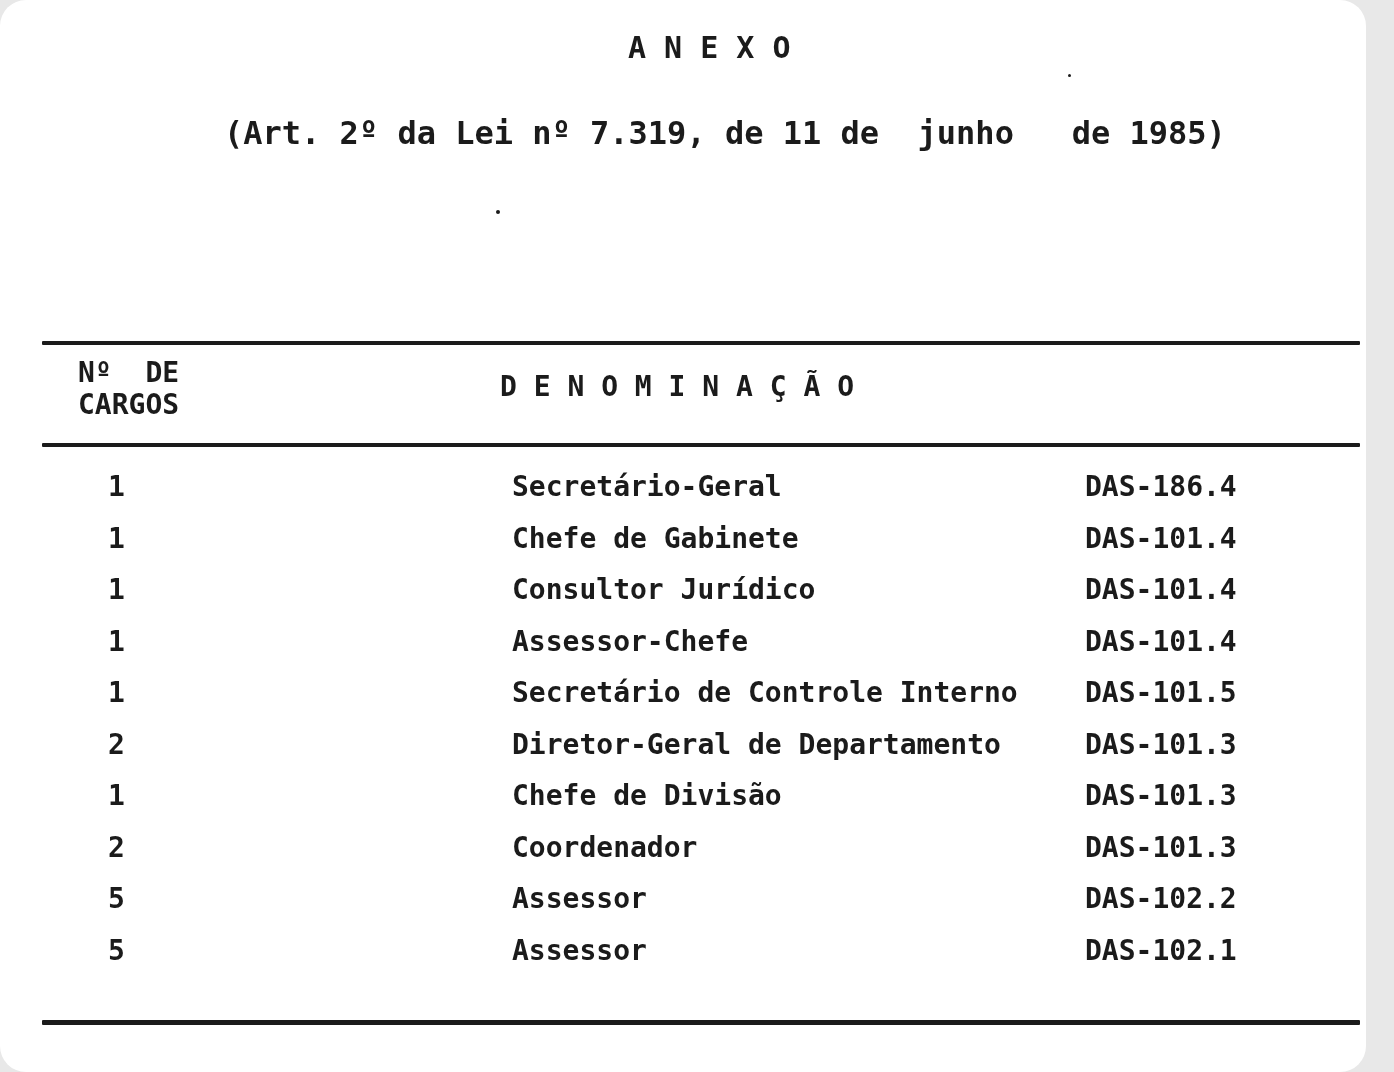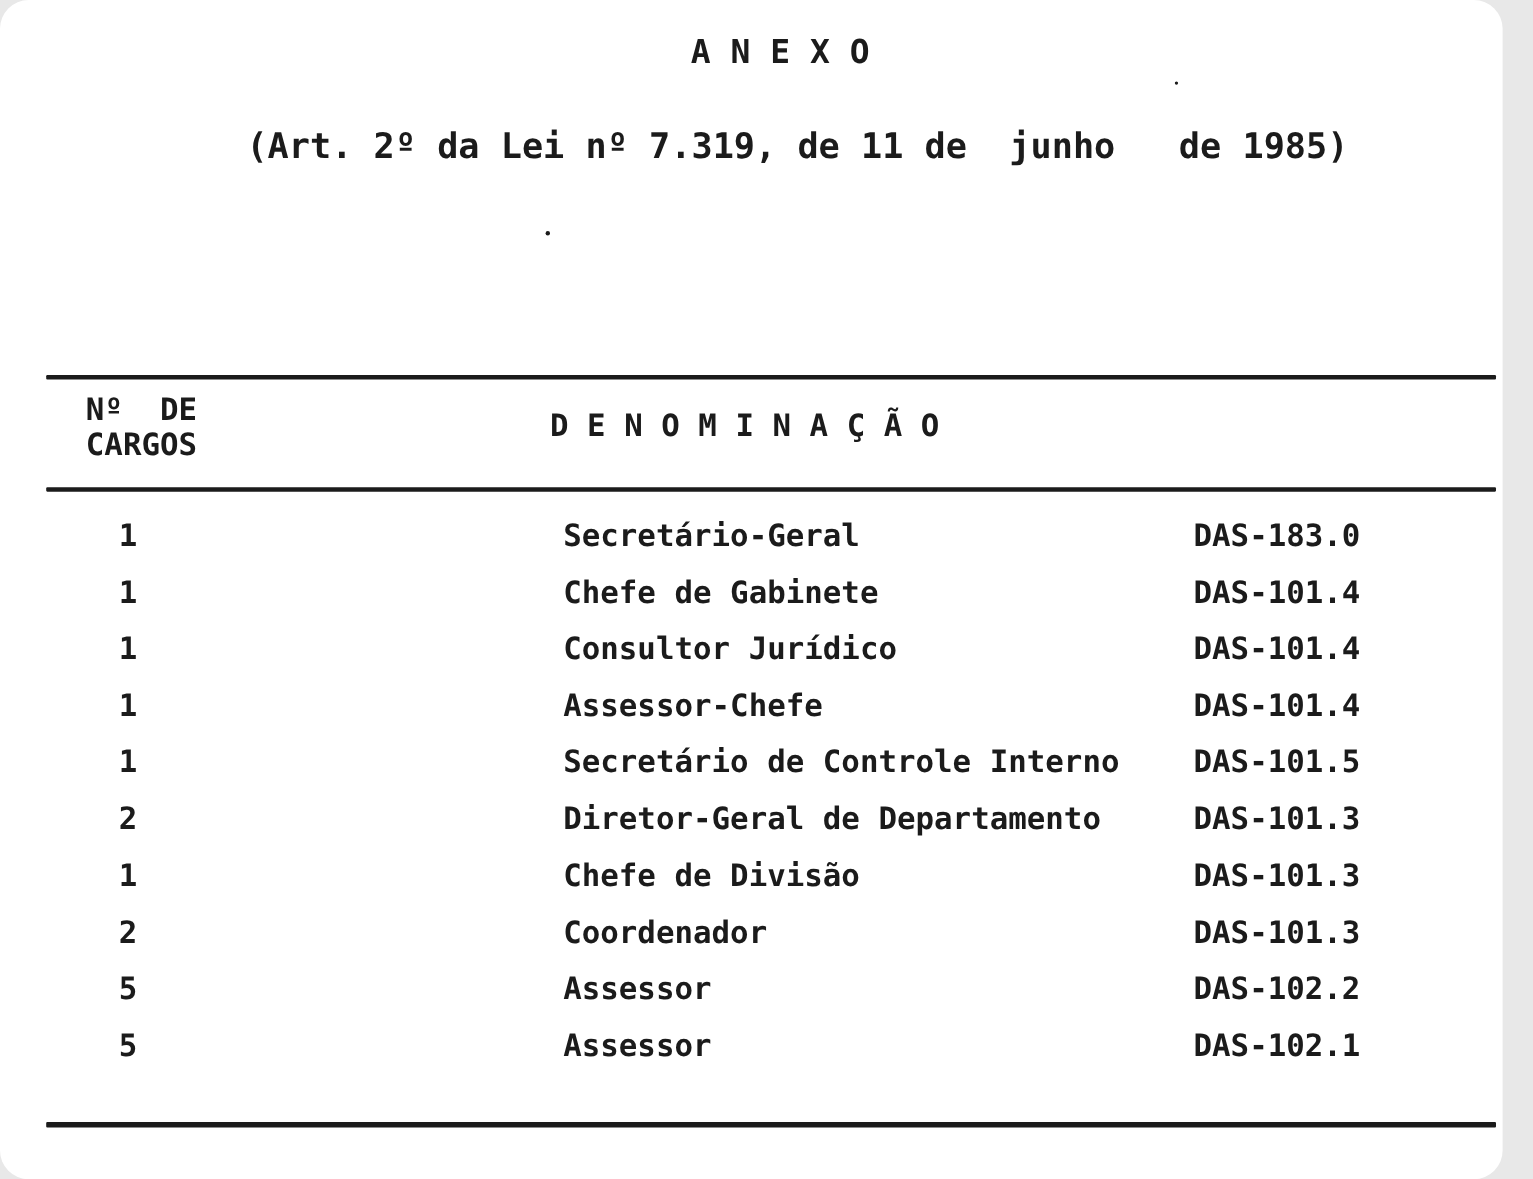--- a/index.html
+++ b/index.html
@@ -96,21 +96,21 @@
   <span class="txt hdr hdr-cargos-1">Nº  DE</span>
   <span class="txt hdr hdr-cargos-2">CARGOS</span>
   <span class="txt hdr hdr-denom">D E N O M I N A Ç Ã O</span>
 
   <div class="rule rule-mid"></div>
 
   <div class="rows">
     <div class="row">
       <span class="cell cell-num">1</span>
       <span class="cell cell-denom">Secretário-Geral</span>
-      <span class="cell cell-class">DAS-183.0</span>
+      <span class="cell cell-class">DAS-186.4</span>
     </div>
     <div class="row">
       <span class="cell cell-num">1</span>
       <span class="cell cell-denom">Chefe de Gabinete</span>
       <span class="cell cell-class">DAS-101.4</span>
     </div>
     <div class="row">
       <span class="cell cell-num">1</span>
       <span class="cell cell-denom">Consultor Jurídico</span>
       <span class="cell cell-class">DAS-101.4</span>

